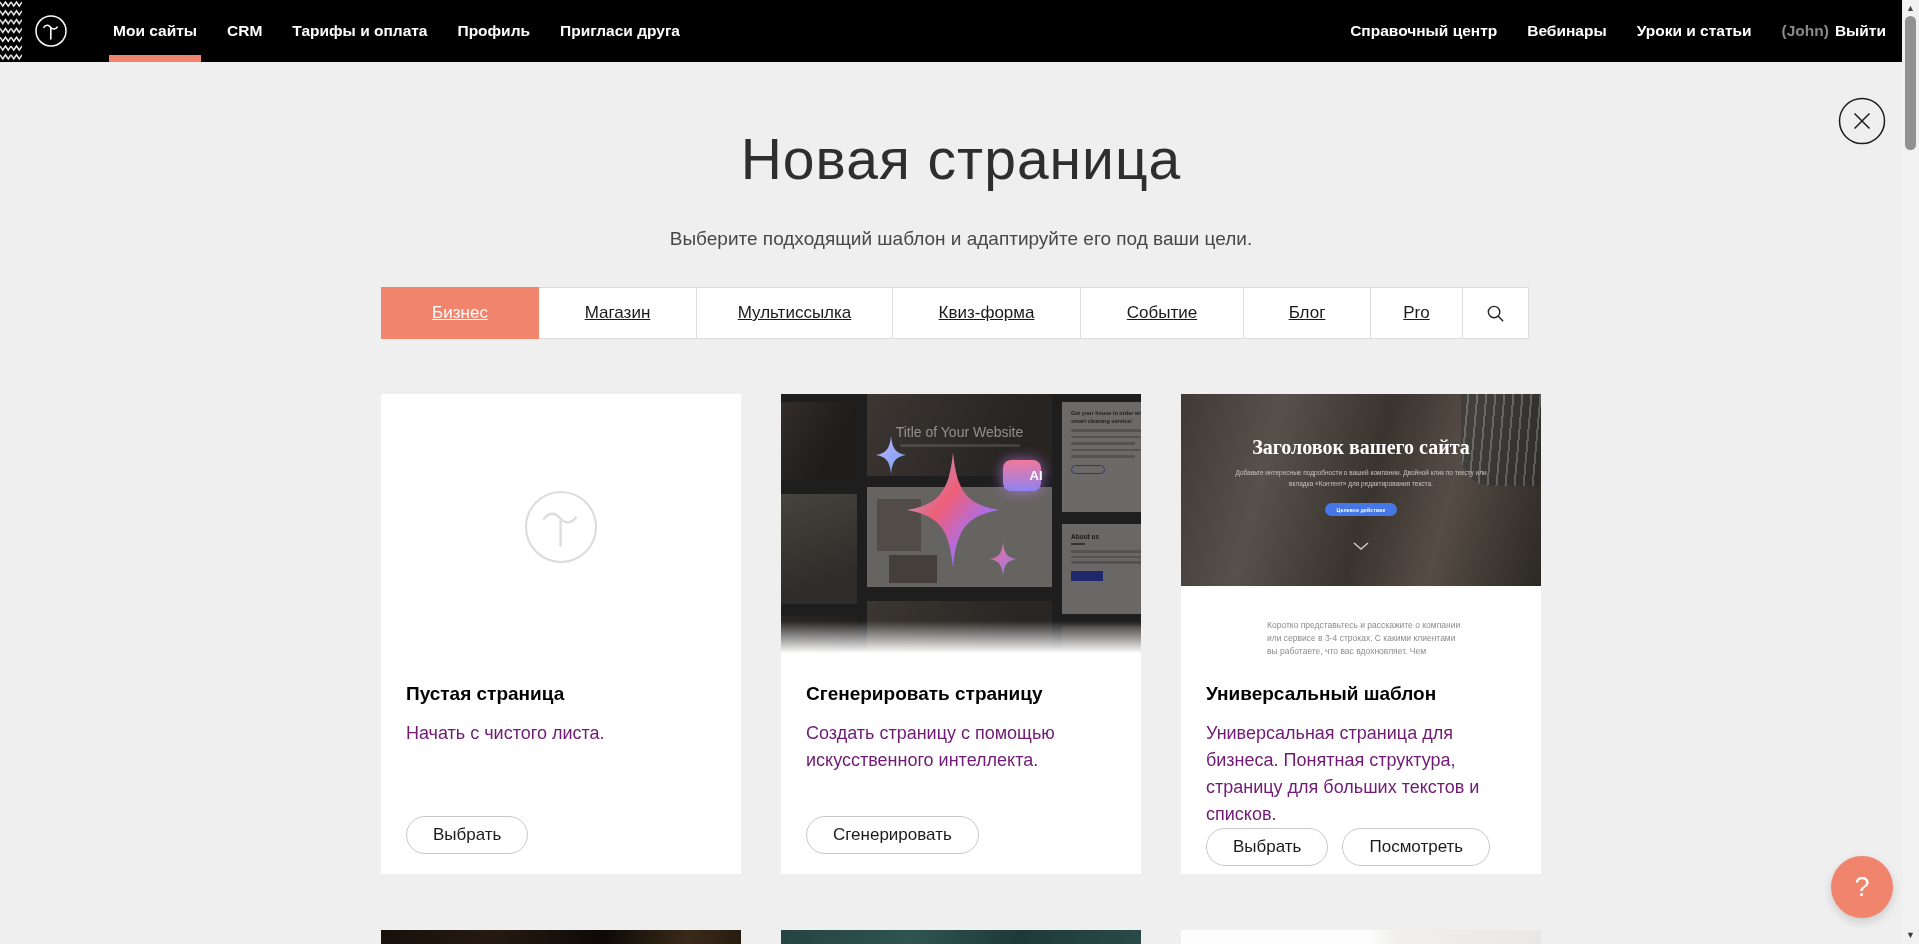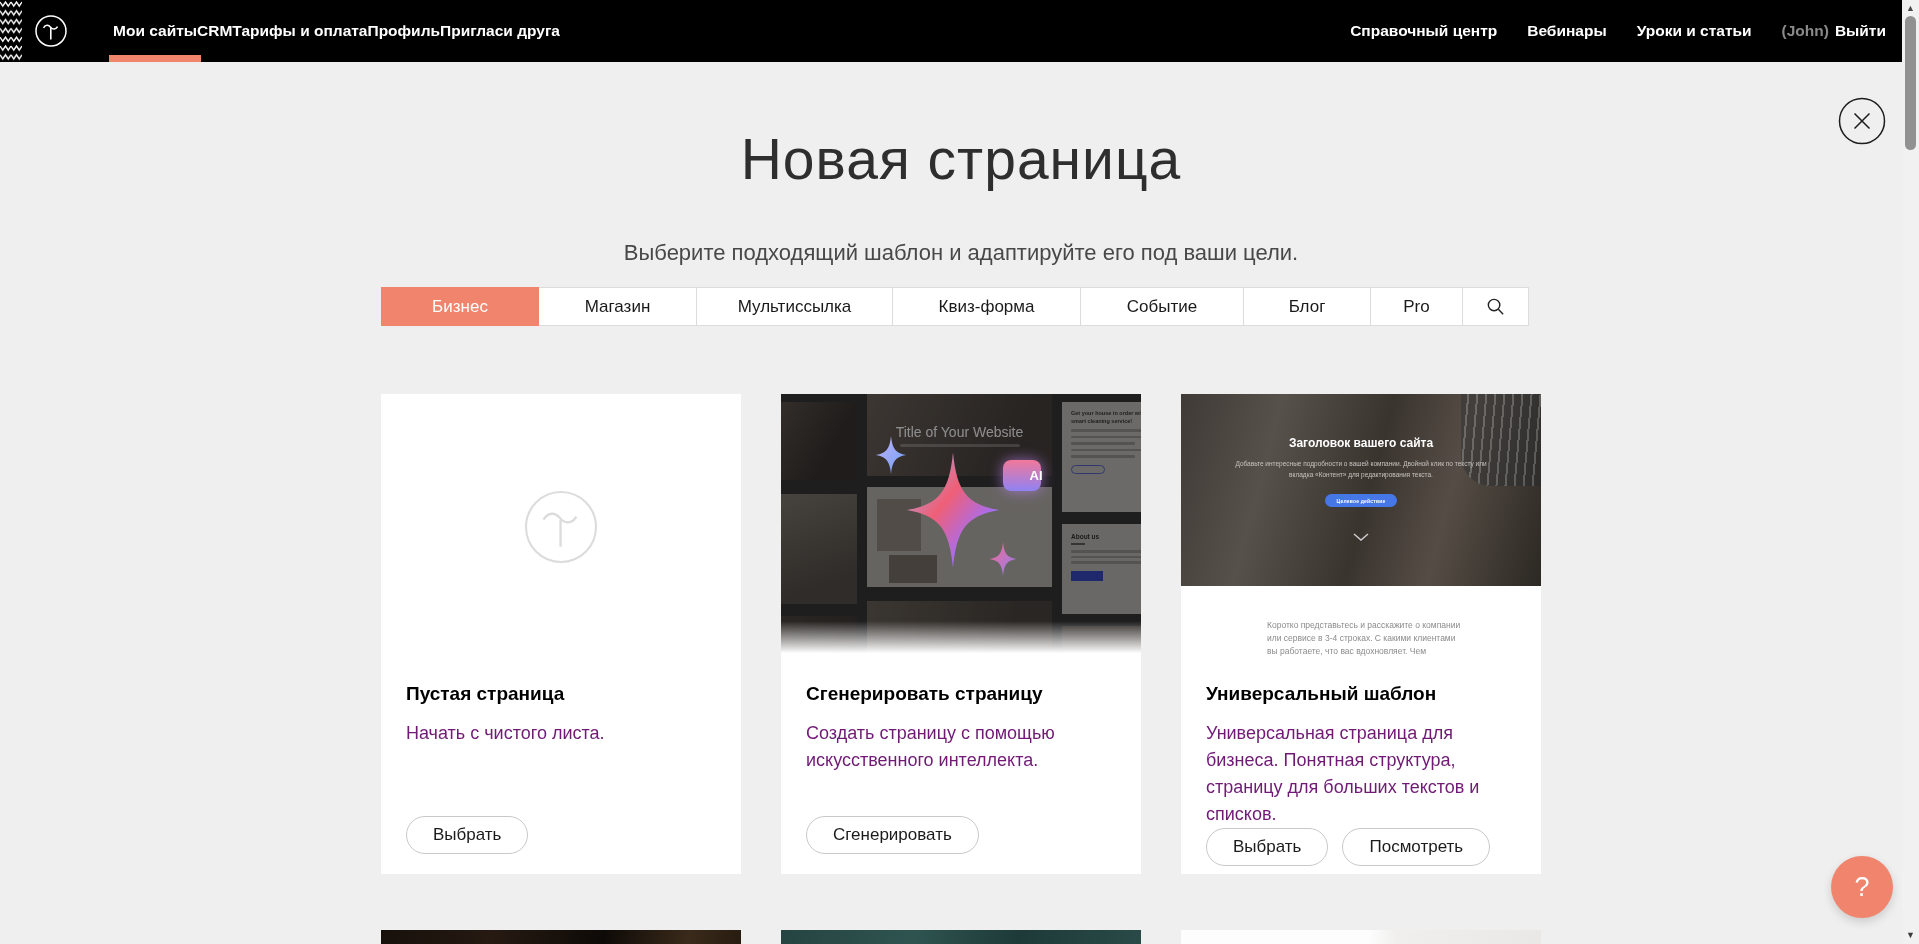--- a/index.html
+++ b/index.html
@@ -4,21 +4,21 @@
 <style>
   * { margin:0; padding:0; box-sizing:border-box; }
   html,body { width:1919px; height:944px; overflow:hidden; }
   body { font-family:"Liberation Sans", sans-serif; background:#efefef; position:relative; }
 
   
   .topbar { position:absolute; left:0; top:0; width:1902px; height:62px; background:#000;
             display:flex; align-items:center; }
   .zigzag { width:22px; height:62px; flex:0 0 22px; }
   .logo { margin-left:11px; width:36px; height:36px; display:block; cursor:pointer; }
-  .nav-left { display:flex; height:62px; margin-left:44px; }
+  .nav-left { display:flex; height:62px; margin-left:44px; gap:30px; }
   .nav-right { display:flex; height:62px; margin-left:auto; margin-right:16px; gap:30px; }
   .nav-item { position:relative; height:62px; display:flex; align-items:center;
               color:#fff; font-size:15.5px; font-weight:700; cursor:pointer; white-space:nowrap; }
   .nav-item.active::after { content:""; position:absolute; left:-4px; right:-4px; bottom:0;
               height:7px; background:#F0846C; }
   .nav-user { gap:6px; }
   .nav-user .uname { color:#8a8a8a; font-weight:700; }
 
   
   .scrollbar { position:absolute; right:0; top:0; width:17px; height:944px; background:#f1f1f1; }
@@ -26,28 +26,28 @@
                      font-size:9px; color:#4a4a4a; line-height:14px; cursor:pointer; }
   .sb-up { top:1px; } .sb-down { bottom:2px; color:#3a3a3a; }
   .sb-thumb { position:absolute; left:3px; top:16px; width:11px; height:134px;
               background:#919191; border-radius:6px; cursor:pointer; }
 
   
   .close-btn { position:absolute; left:1838px; top:97px; width:48px; height:48px;
                background:transparent; border:none; cursor:pointer; padding:0; }
   .page-title { position:absolute; left:381px; top:126px; width:1160px; text-align:center;
                 font-size:57px; font-weight:300; color:#2e2e2e; letter-spacing:1px; }
-  .page-subtitle { position:absolute; left:381px; top:240px; width:1160px; text-align:center;
-                   font-size:22px; font-weight:300; color:#484848; }
+  .page-subtitle { position:absolute; left:381px; top:228px; width:1160px; text-align:center;
+                   font-size:19px; font-weight:300; color:#484848; }
 
   
   .tabs { position:absolute; left:381px; top:287px; height:57px; display:flex; }
-  .tab { height:39px; display:flex; align-items:center; justify-content:center;
+  .tab { height:52px; display:flex; align-items:center; justify-content:center;
          background:#fff; border:1px solid #dcdcdc; margin-left:-1px;
-         font-size:17px; color:#1a1a1a; cursor:pointer; }
+         font-size:17px; color:#1a1a1a; cursor:pointer;text-decoration:underline; }
   .tab:first-child { margin-left:0; }
   .tab.active { background:#F0846C; border-color:#F0846C; color:#fff; z-index:1; }
 
   
   .grid { position:absolute; left:381px; top:394px; width:1160px;
           display:grid; grid-template-columns:360px 360px 360px; grid-template-rows:480px 400px;
           column-gap:40px; row-gap:56px; }
   .card { background:#fff; display:flex; flex-direction:column; overflow:hidden; }
   .card-img { position:relative; height:265px; flex:0 0 265px; overflow:hidden; }
   .card-body { flex:1; display:flex; flex-direction:column; padding:24px 25px 20px;justify-content:flex-end; }
@@ -100,21 +100,21 @@
   
   .c3-hero { position:relative; height:192px; overflow:hidden;
              background:linear-gradient(105deg,#3f3a36 0%,#57514b 25%,#3a342f 52%,#554d45 72%,#2c2823 100%);
              display:flex; flex-direction:column; align-items:center; }
   .c3-hero::before { content:""; position:absolute; left:-10px; bottom:0; width:160px; height:64px;
              background:linear-gradient(170deg,#6e6必860 0%,#6b655c 40%,#55504a 100%); opacity:.55;
              transform:skewX(-12deg); }
   .c3-hero::after { content:""; position:absolute; right:-6px; top:-8px; width:86px; height:100px;
              background:repeating-linear-gradient(95deg,#20262c 0 7px,#9aa3a8 7px 9px); opacity:.35;
              border-radius:0 0 0 30px; }
-  .c3-title { margin-top:42px; color:#fff; font-size:12px; font-weight:700; z-index:1; }
+  .c3-title { margin-top:42px; color:#fff; font-size:20px; font-weight:700; z-index:1;font-family:Liberation Serif, serif; }
   .c3-text  { margin-top:9px; width:252px; text-align:center; color:#c5c2bf; font-size:6.5px;
               line-height:1.65; z-index:1; }
   .c3-btn   { margin-top:14px; width:72px; height:13px; border-radius:7px; background:#4577E6;
               color:#fff; font-size:5px; font-weight:700; letter-spacing:.2px; border:none;
               z-index:1; cursor:pointer; }
   .c3-chevron { margin-top:26px; z-index:1; }
   .c3-body-text { padding:33px 0 0 86px; width:280px; color:#8b8b8b; font-size:8.5px;
                   line-height:1.5; background:#fff; height:73px; }
 
   

